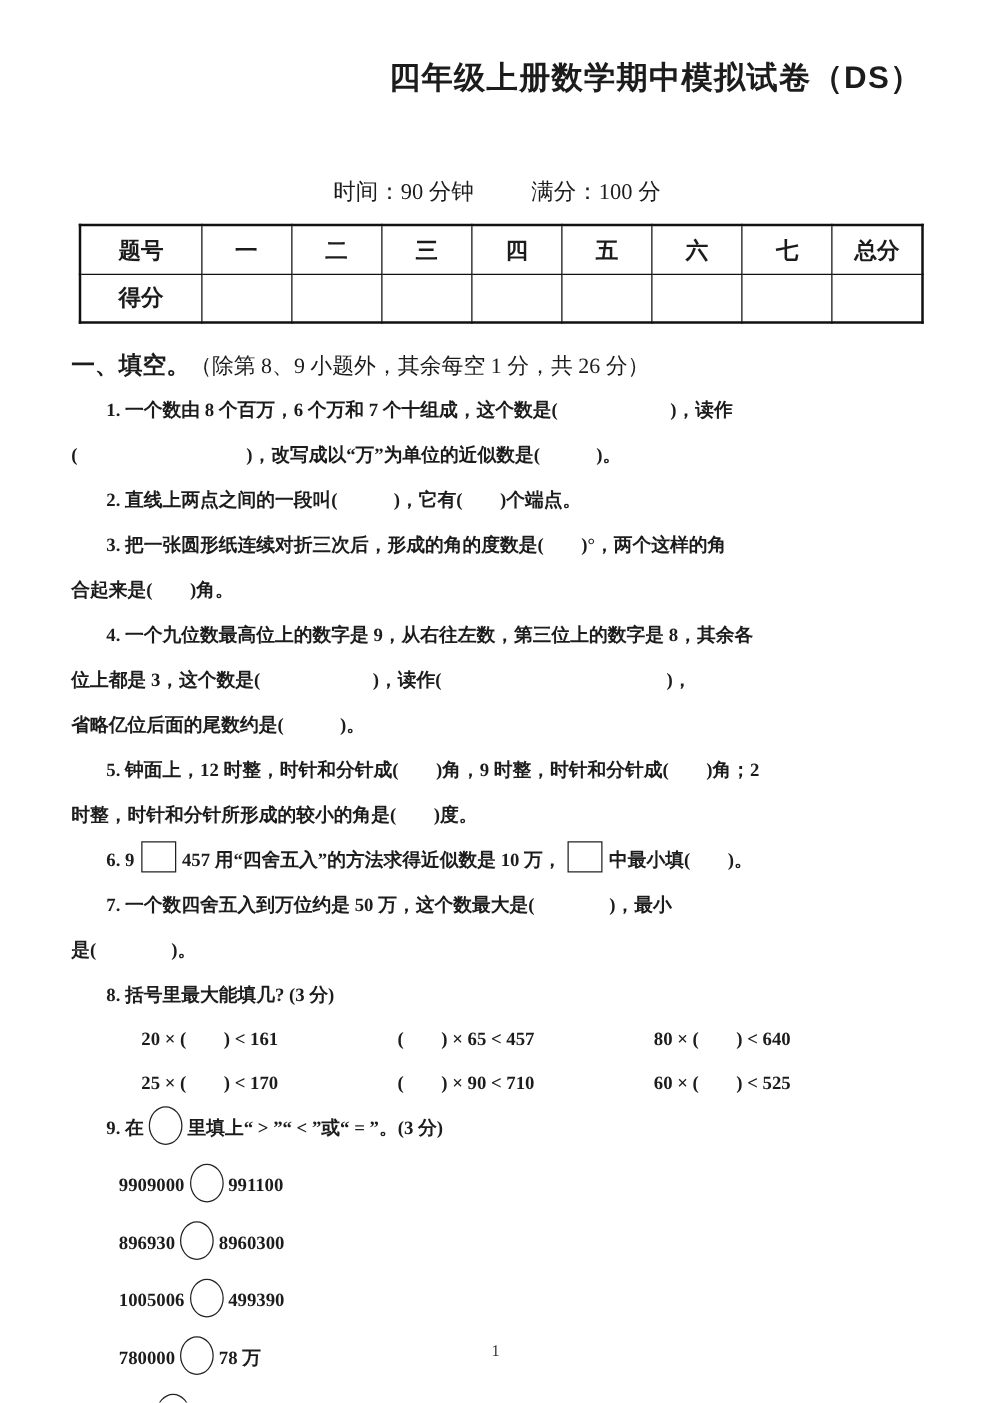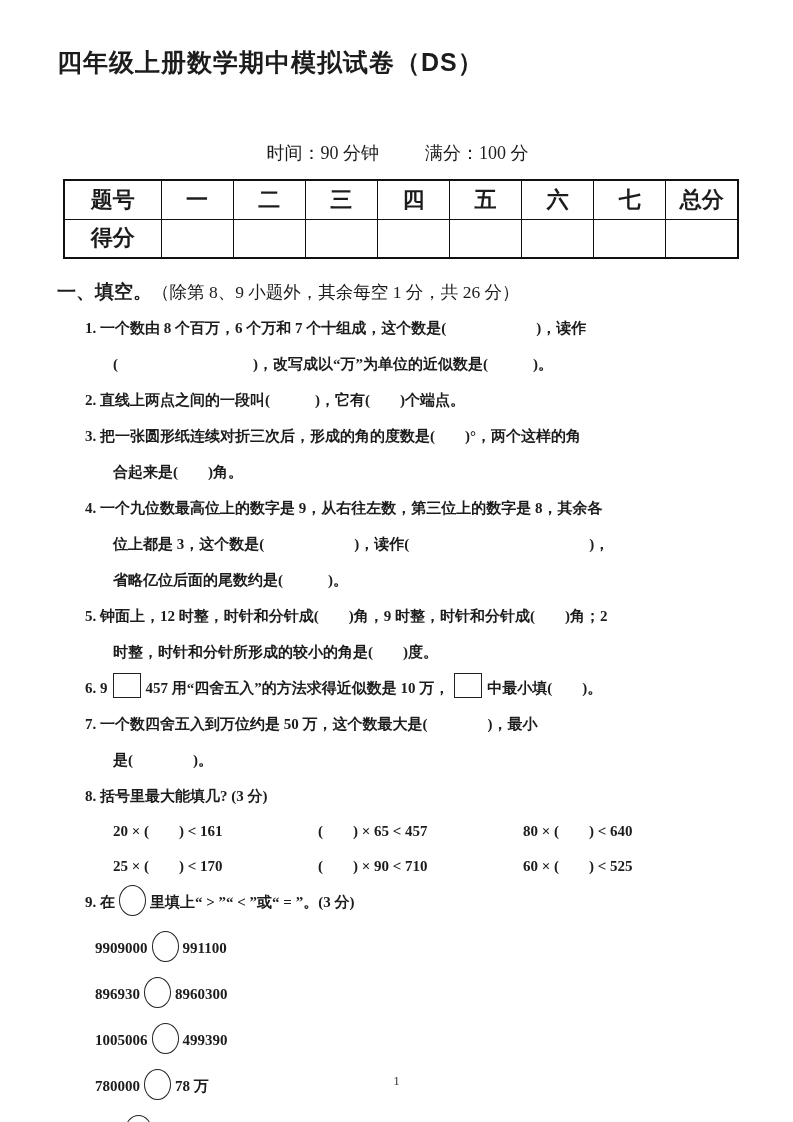--- a/index.html
+++ b/index.html
@@ -5,21 +5,21 @@
   * { margin: 0; padding: 0; box-sizing: border-box; }
   html, body { width: 793px; height: 1122px; background: #ffffff; overflow: hidden; }
   body {
     font-family: "Liberation Serif", "DejaVu Serif", serif;
     color: #1c1c1c;
   }
   .page { width: 793px; height: 1122px; padding: 0 55px 0 57px; position: relative; }
 
   .title {
     margin-top: 46px;
-    text-align: left;
+    text-align: right;
     font-family: "Liberation Sans", "DejaVu Sans", sans-serif;
     font-weight: bold;
     font-size: 25px;
     letter-spacing: 1px;
     line-height: 32px;
   }
   .meta {
     margin-top: 62px;
     display: flex;
     justify-content: center;
@@ -36,41 +36,41 @@
     table-layout: fixed;
     border: 2.5px solid #111;
   }
   table.score-table td {
     border: 1.5px solid #111;
     height: 39px;
     text-align: center;
     vertical-align: middle;
     font-family: "Liberation Sans", "DejaVu Sans", sans-serif;
     font-weight: bold;
-    font-size: 22px;
+    font-size: 18px;
   }
   table.score-table td.label-col { width: 97px; }
 
   .section-heading {
     margin-top: 15px;
     font-size: 18px;
     line-height: 36px;
     white-space: nowrap;
   }
   .section-heading .hd-bold {
     font-family: Liberation Sans, sans-serif;
     font-weight: bold;
     font-size: 19px;
   }
   .section-heading .hd-note { font-size: 17.5px; }
 
   .questions { font-size: 15px; font-weight: bold; }
   .qline { line-height: 36px; white-space: nowrap; }
   .qline.first { margin-left: 28px; }
-  .qline.cont  { margin-left: 56px; }
+  .qline.cont  { }
 
   .blank-box {
     display: inline-block;
     width: 28px; height: 25px;
     border: 1.5px solid #222;
     vertical-align: -5px;
     margin: 0 5px;
   }
   .blank-circle {
     display: inline-block;

